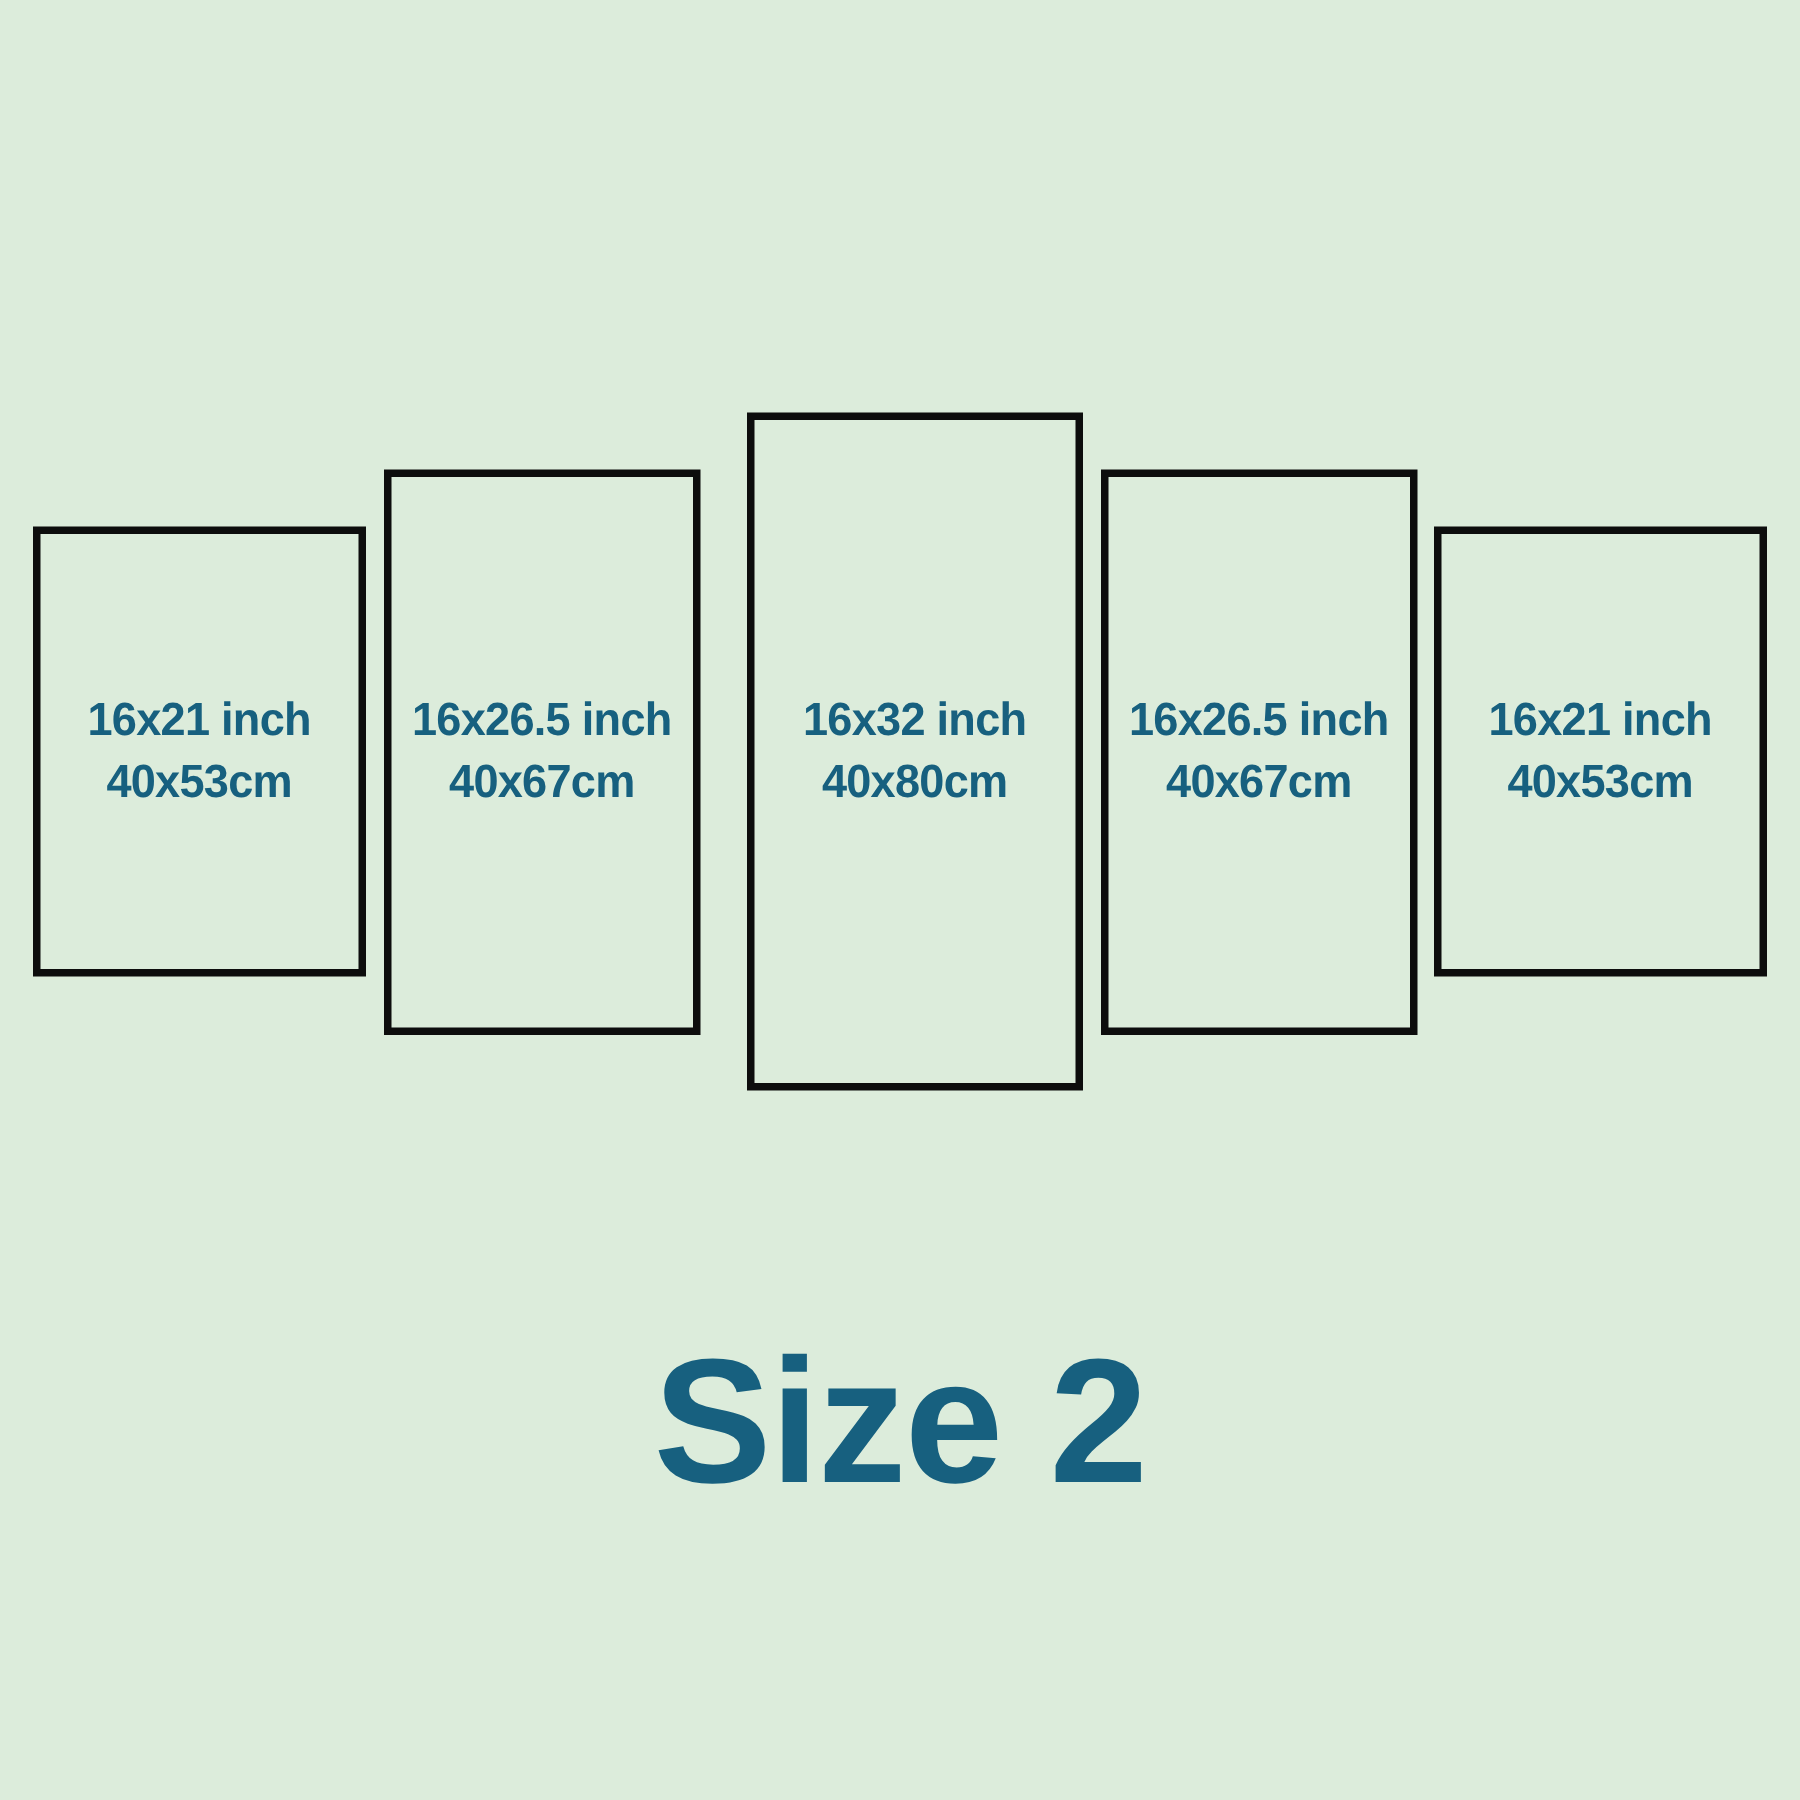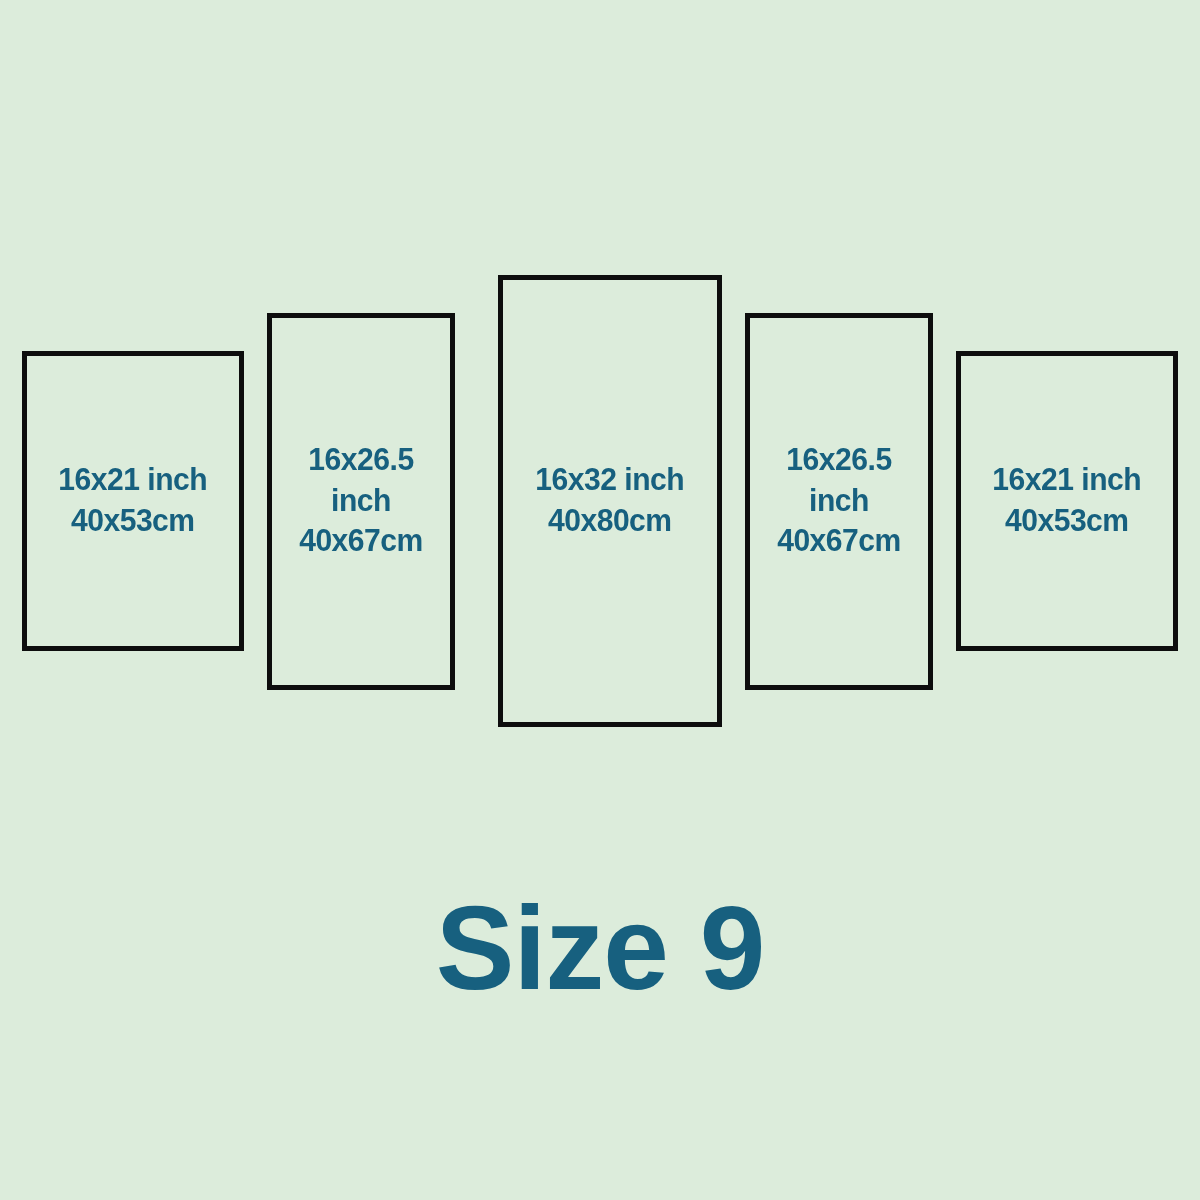--- a/index.html
+++ b/index.html
@@ -28,21 +28,21 @@
   .panel{
     border:5px solid var(--panel_border);
     background:var(--background);
     display:flex;
     flex-direction:column;
     justify-content:center;
     align-items:center;
     text-align:center;
   }
   .panel-size-small{width:222px;height:300px;justify-content:center;}
-  .panel-size-medium{width:188px;height:377px;text-align:center;}
+  .panel-size-medium{width:211px;height:377px;text-align:center;}
   .panel-size-large{width:224px;height:452px;margin-left:20px;}
   .panel-label{
     color:var(--text);
     font-size:31px;
     font-weight:bold;
     line-height:1.32;
     letter-spacing:-0.5px;
     transform:scaleX(0.97);
   }
   .chart-title{
@@ -92,13 +92,13 @@
 
   <div class="panel panel-size-small">
     <div class="panel-label">
       <div>16x21 inch</div>
       <div>40x53cm</div>
     </div>
   </div>
 
 </div>
 
-<div class="chart-title">Size 9</div>
+<div class="chart-title">Size 2</div>
 
 </body></html>

